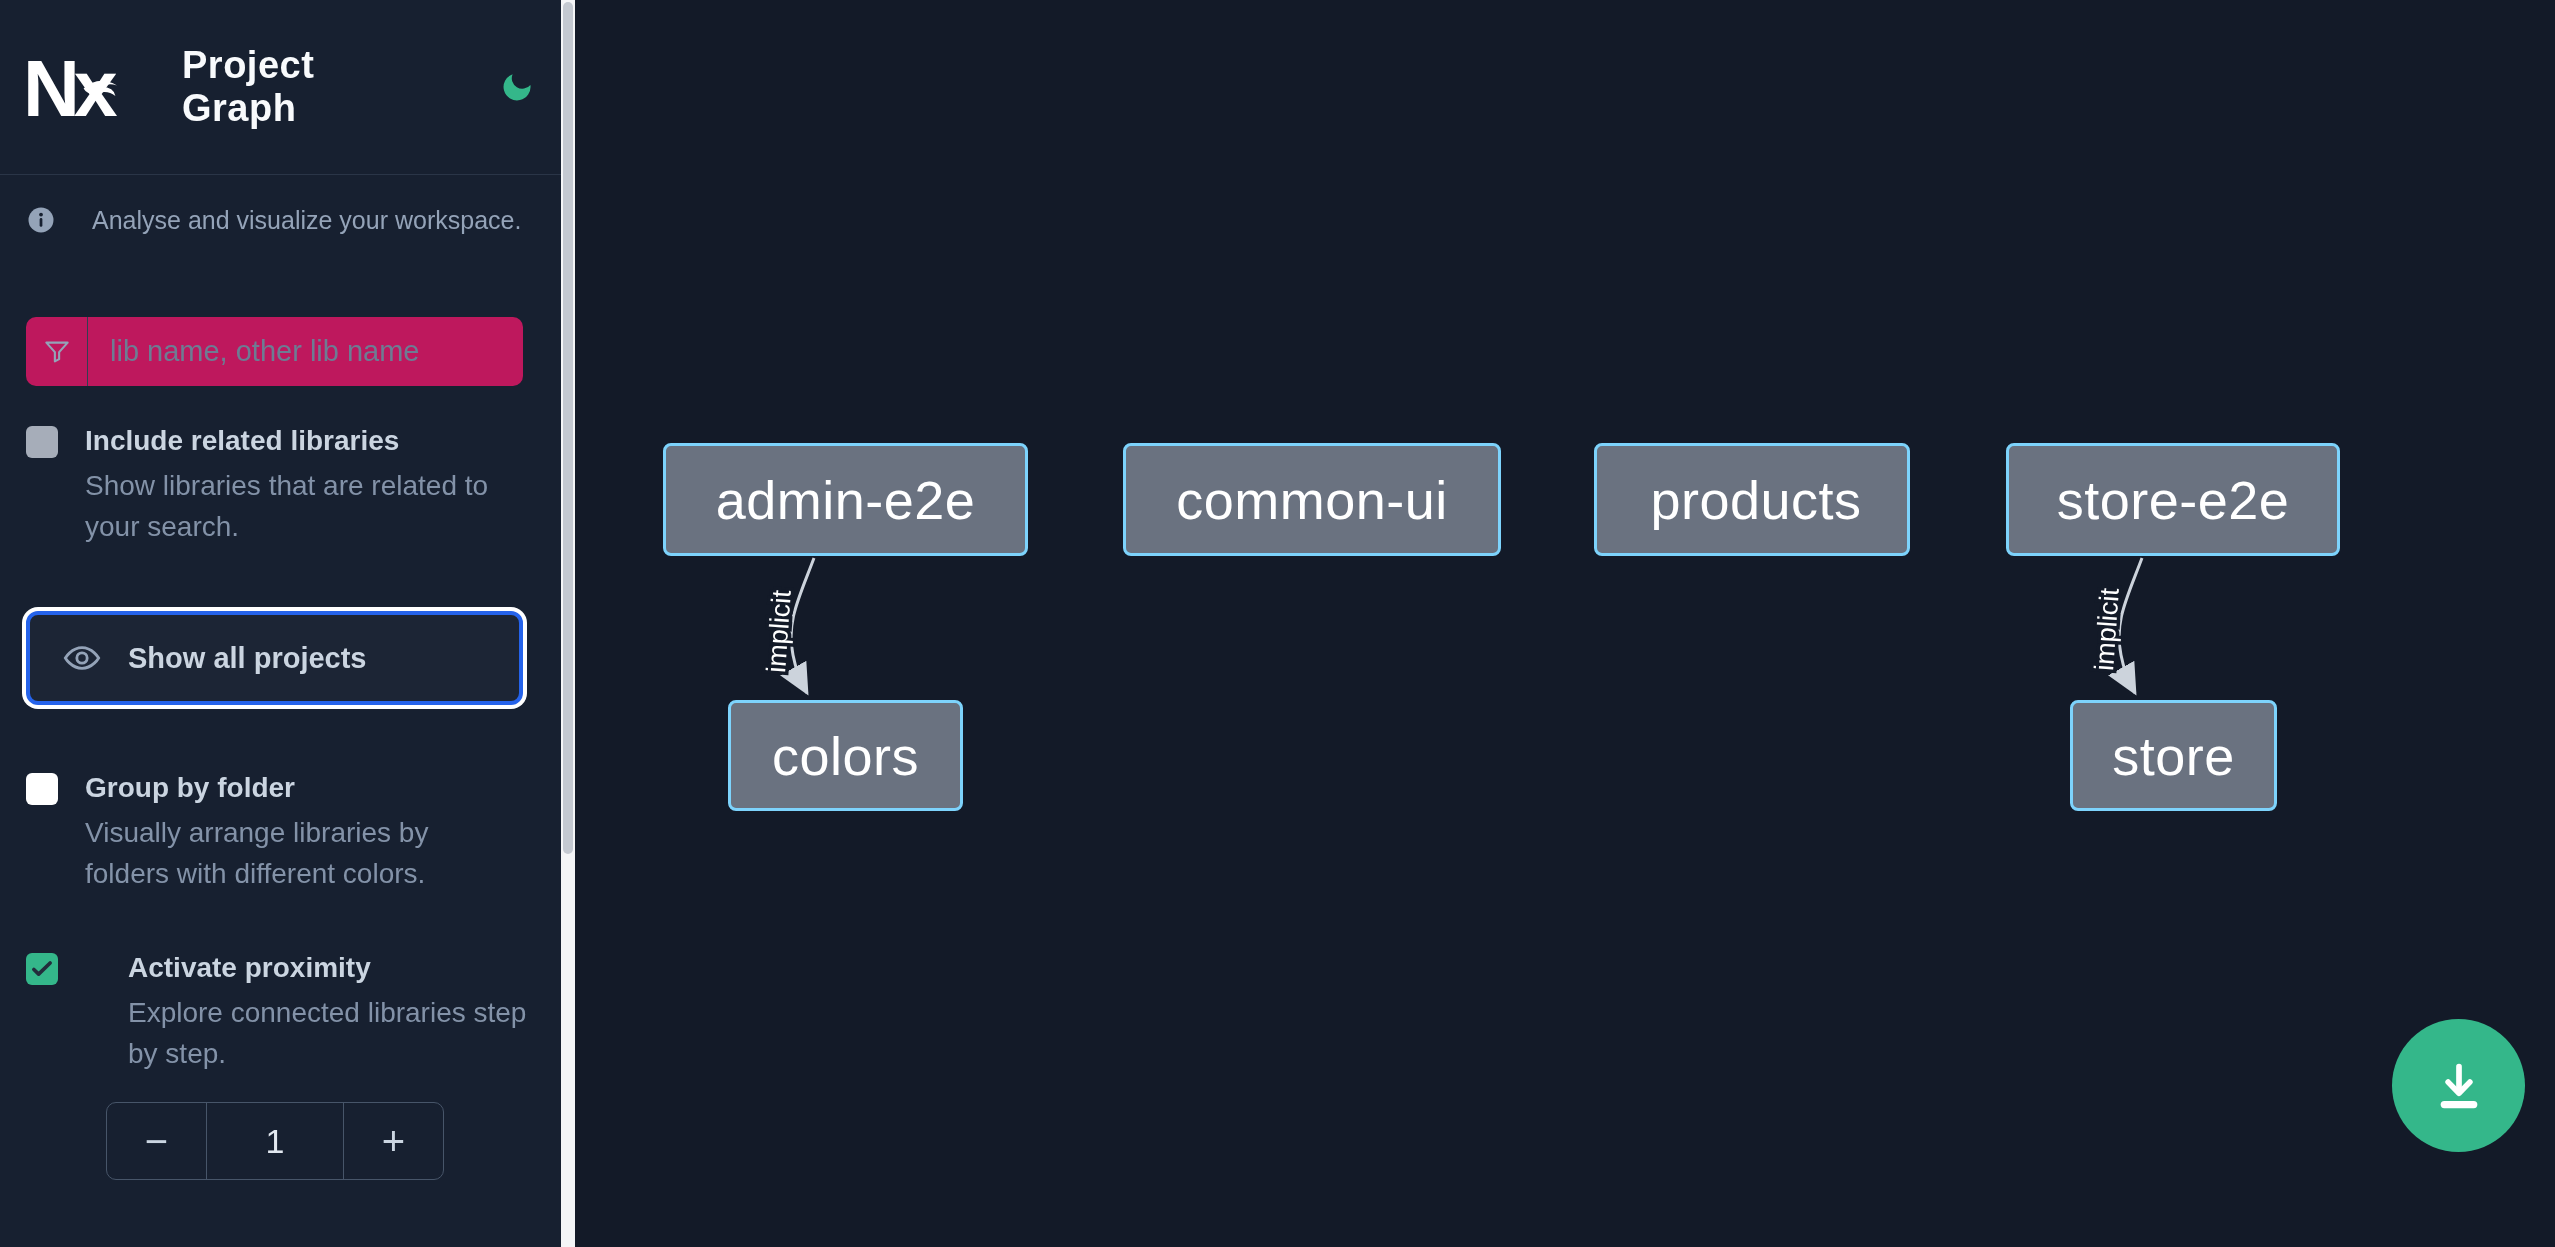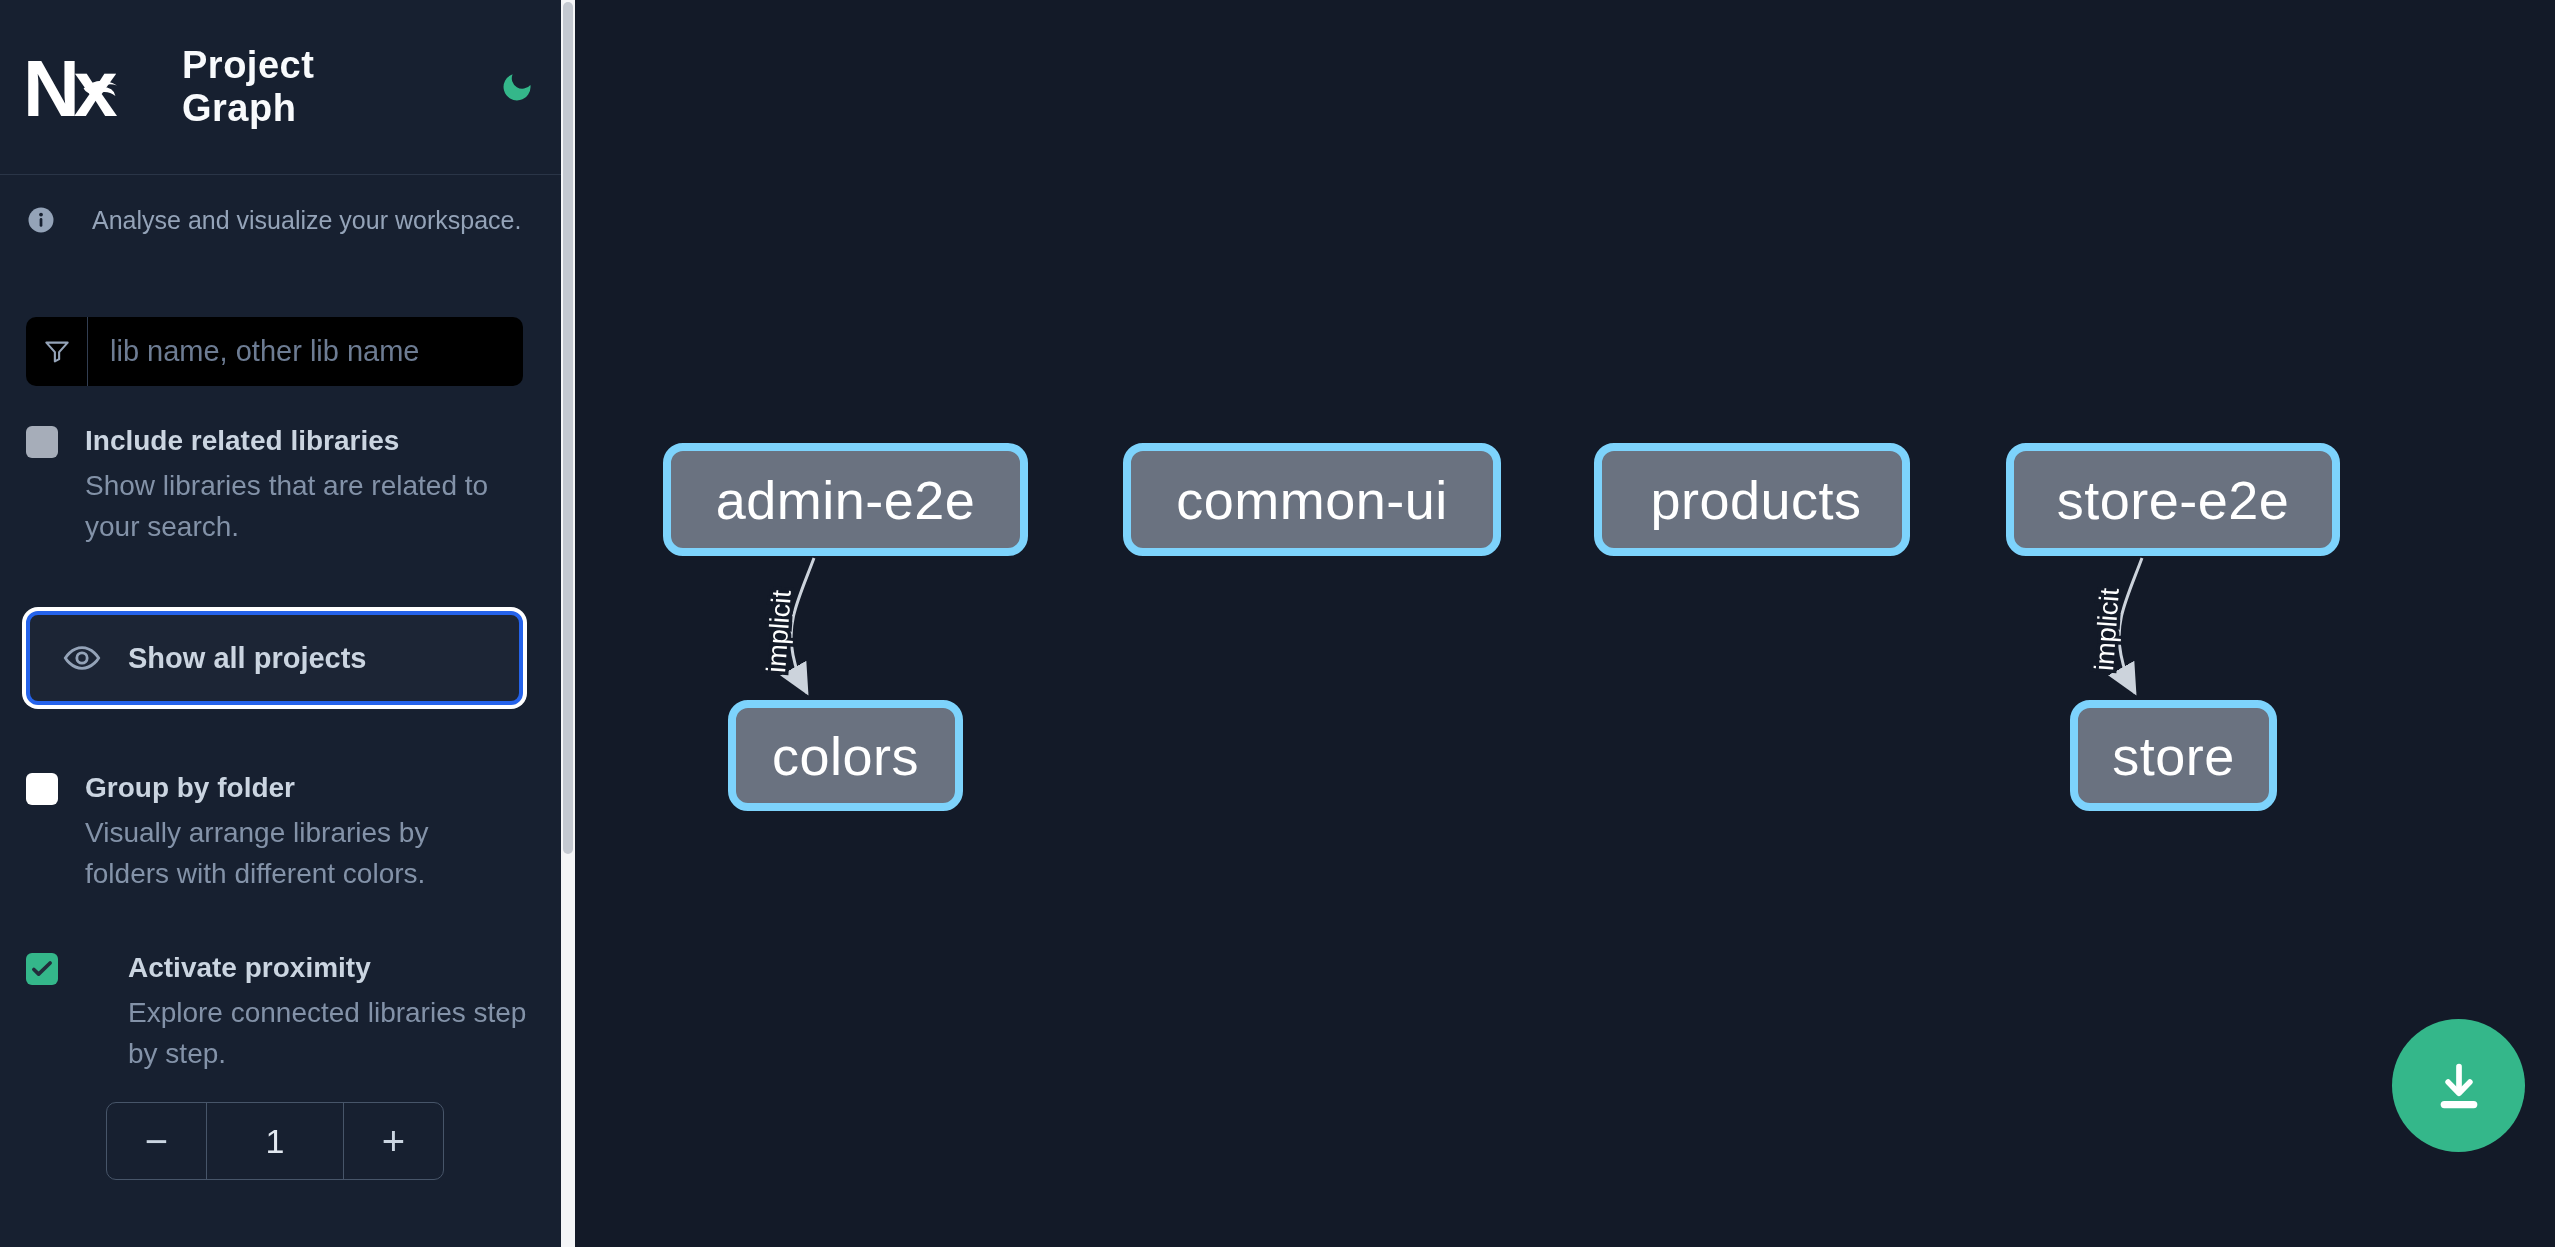--- a/index.html
+++ b/index.html
@@ -44,21 +44,21 @@
     margin: 30px 26px 0 26px;
     gap: 16px;
   }
   .intro svg { width: 30px; height: 30px; flex: 0 0 30px; }
   .intro-text { color: #94a3b8; font-size: 25px; margin-left: 20px; }
 
   .search-box {
     display: flex; align-items: stretch;
     margin: 82px 26px 0 26px;
     width: 497px; height: 69px;
-    background: #000000;
+    background: #be185d;
     border-radius: 10px;
     overflow: hidden;
   }
   .search-icon-cell {
     width: 62px; display: flex; align-items: center; justify-content: center;
     border-right: 1px solid #323e52;
   }
   .search-icon-cell svg { width: 30px; height: 30px; }
   .search-box input {
     flex: 1; background: transparent; border: none; outline: none;
@@ -142,22 +142,22 @@
   .edge-label {
     font-family: "Liberation Sans", sans-serif;
     font-size: 27px; fill: #ffffff;
     stroke: #131a28; stroke-width: 7px;
     paint-order: stroke; font-weight: 400;
   }
   .node {
     position: absolute;
     display: flex; align-items: center; justify-content: center;
     background: #6a7280;
-    border: 8px solid #7dd3fc;
-    border-radius: 20px;
+    border: 3px solid #7dd3fc;
+    border-radius: 8px;
     color: #ffffff; font-size: 54px;
     cursor: pointer;
     letter-spacing: 0.5px;
   }
   .fab {
     position: absolute; left: 1817px; top: 1019px;
     width: 133px; height: 133px; border-radius: 50%;
     background: #34b78a; border: none; cursor: pointer;
     display: flex; align-items: center; justify-content: center;
   }

